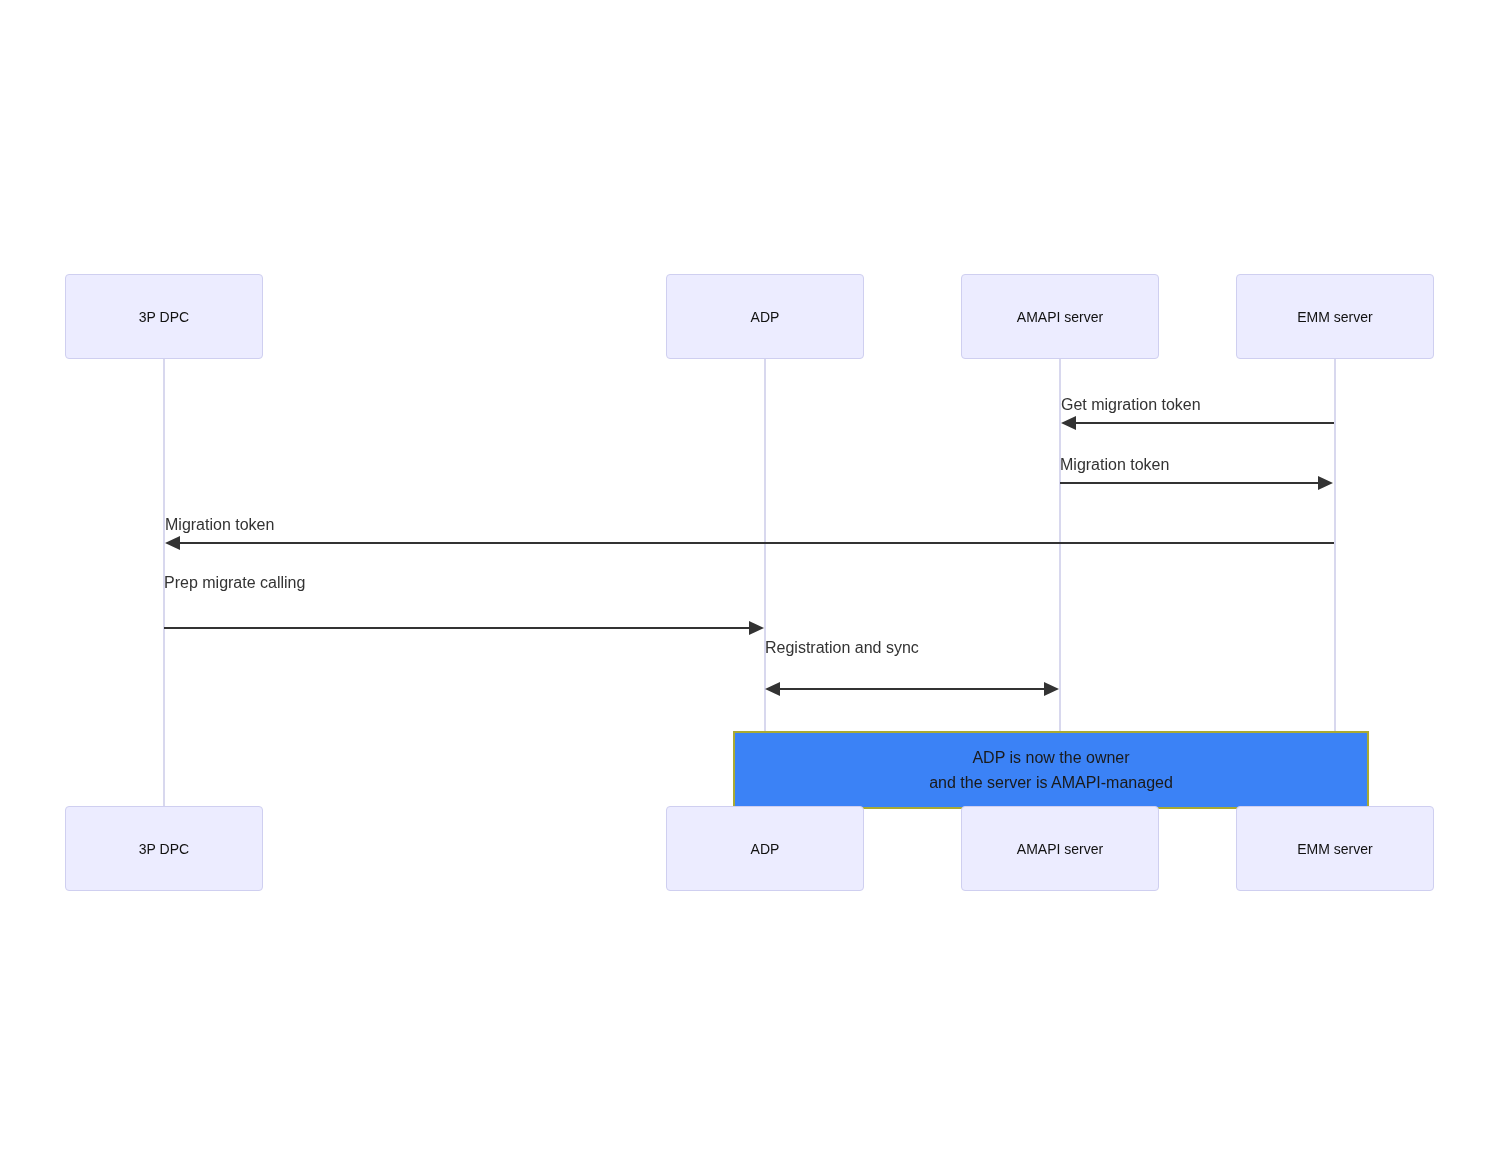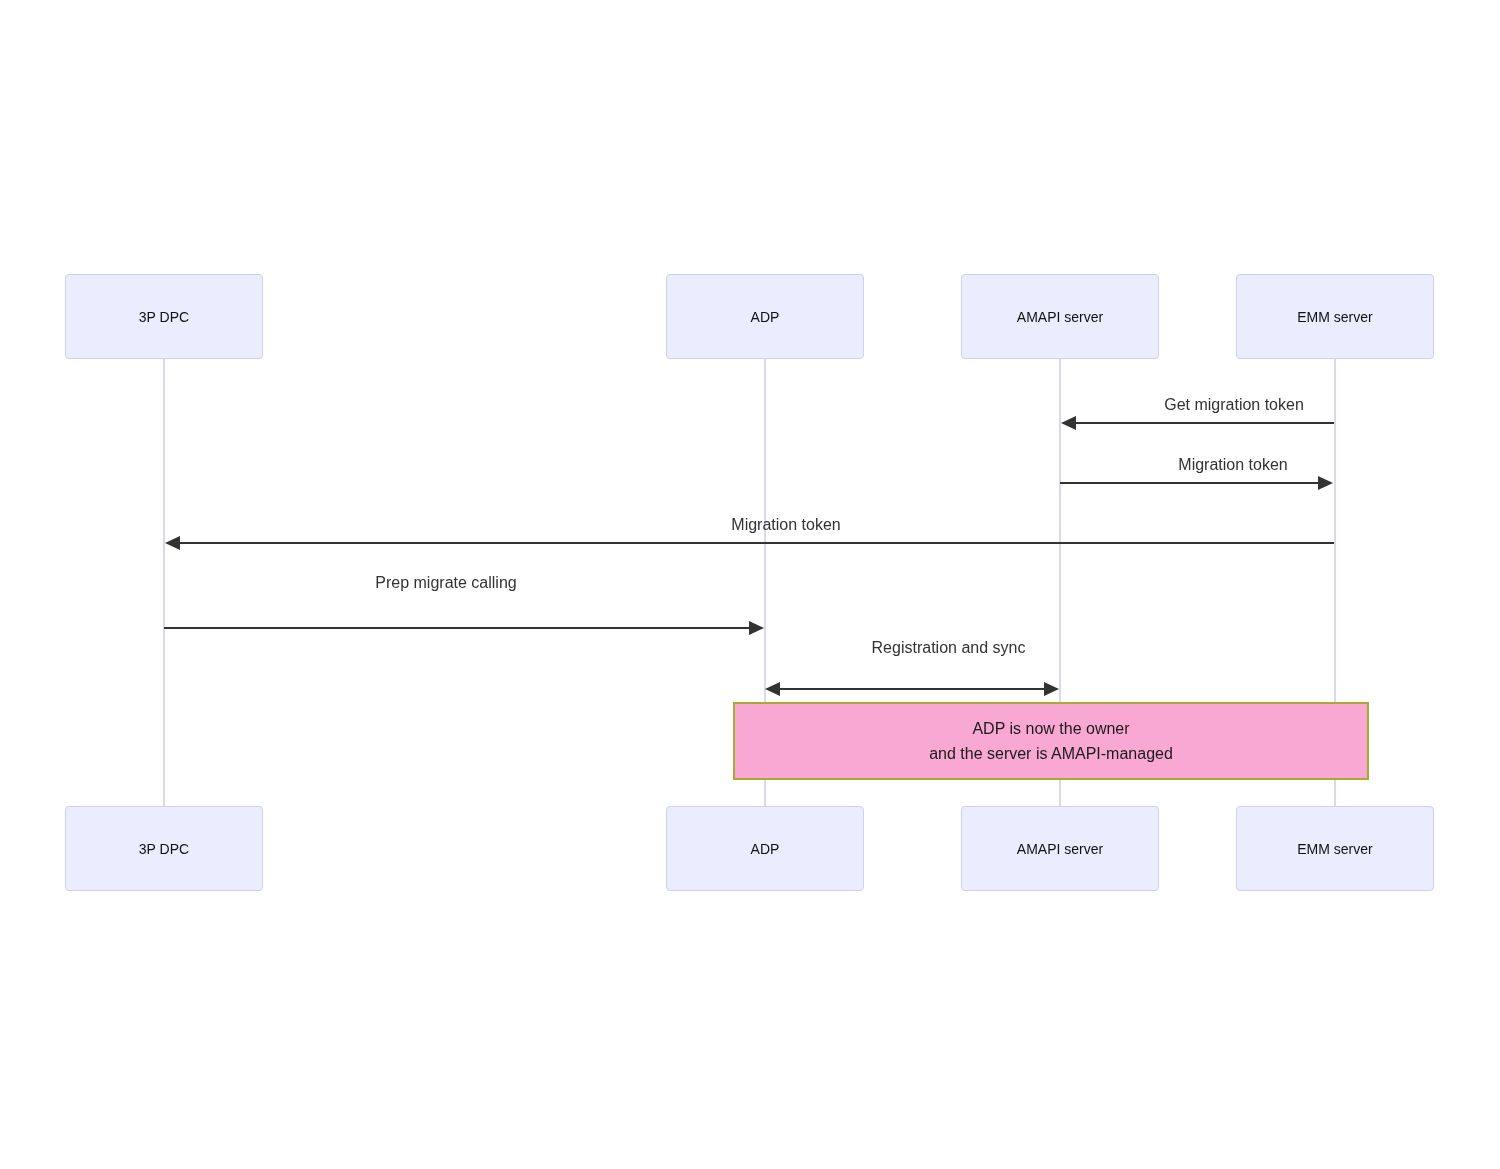--- a/index.html
+++ b/index.html
@@ -25,42 +25,41 @@
     width:2px;
     background:#D8D8EE;
   }
   .mline{
     position:absolute;
     border-top:2px solid #333333;
     height:0;
   }
   .mlabel{
     position:absolute;
-    text-align:center;
+    text-align:left;
     font-size:16px;color:#333333;
     line-height:25px;
     white-space:nowrap;
-    padding-left:36px;
   }
   .arrowL{
     position:absolute;width:0;height:0;
     border-top:7px solid transparent;
     border-bottom:7px solid transparent;
     border-right:15px solid #333333;
   }
   .arrowR{
     position:absolute;width:0;height:0;
     border-top:7px solid transparent;
     border-bottom:7px solid transparent;
     border-left:15px solid #333333;
   }
   .note{
     position:absolute;
-    left:733px;top:702px;width:636px;height:78px;
-    background:#f9a8d4;
+    left:733px;top:731px;width:636px;height:78px;
+    background:#3b82f6;
     border:2px solid #AAAA33;
     box-sizing:border-box;
     display:flex;flex-direction:column;align-items:center;justify-content:center;
     font-size:16px;color:#1a1a1a;line-height:25px;
     text-align:center;
   }
 </style>
 </head>
 <body>
 

